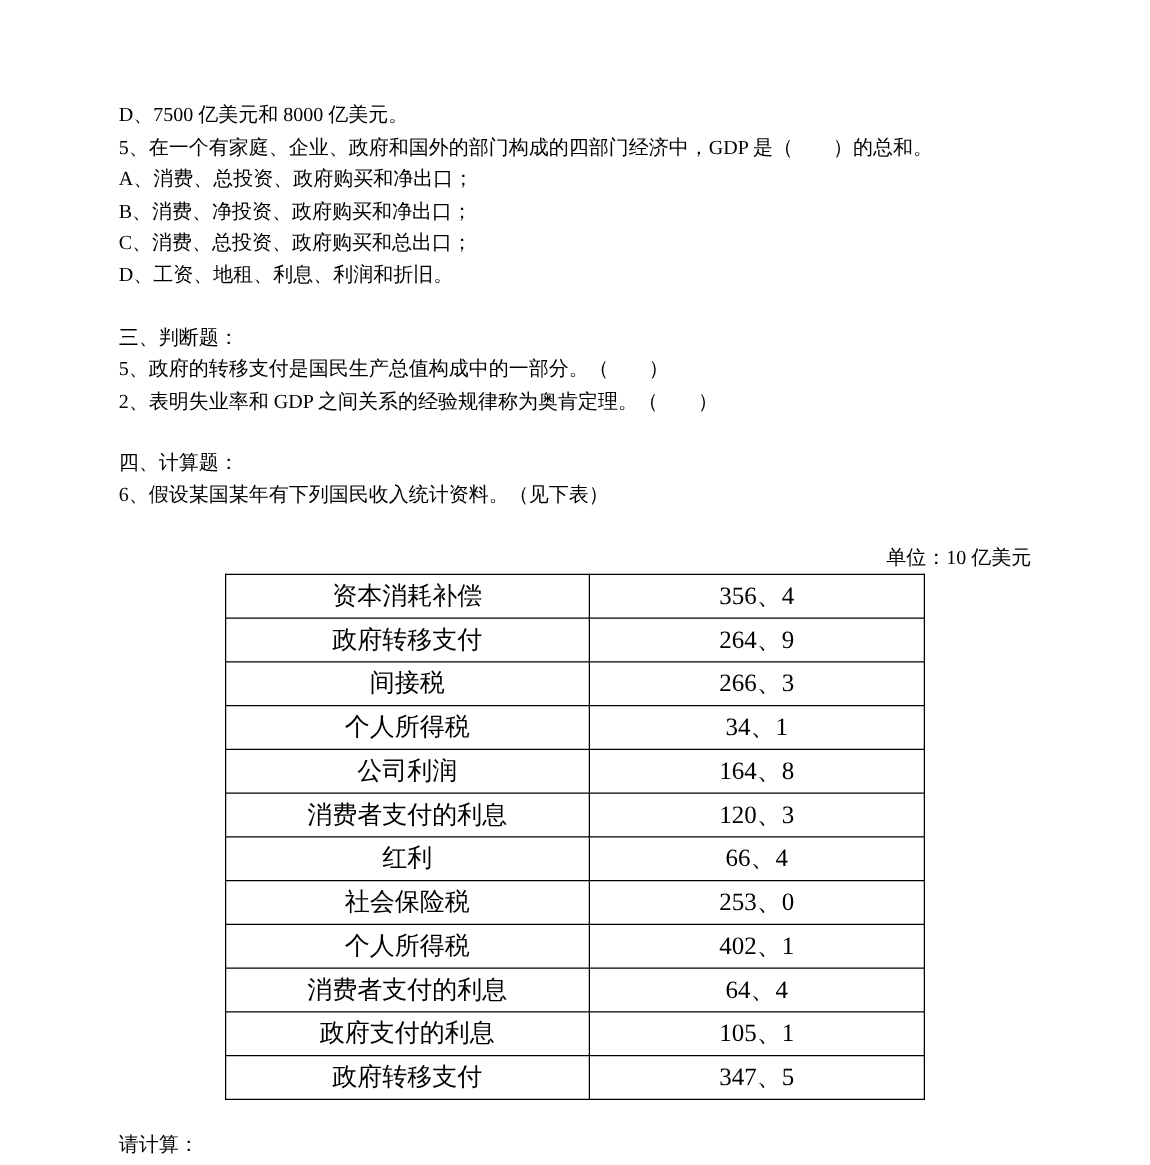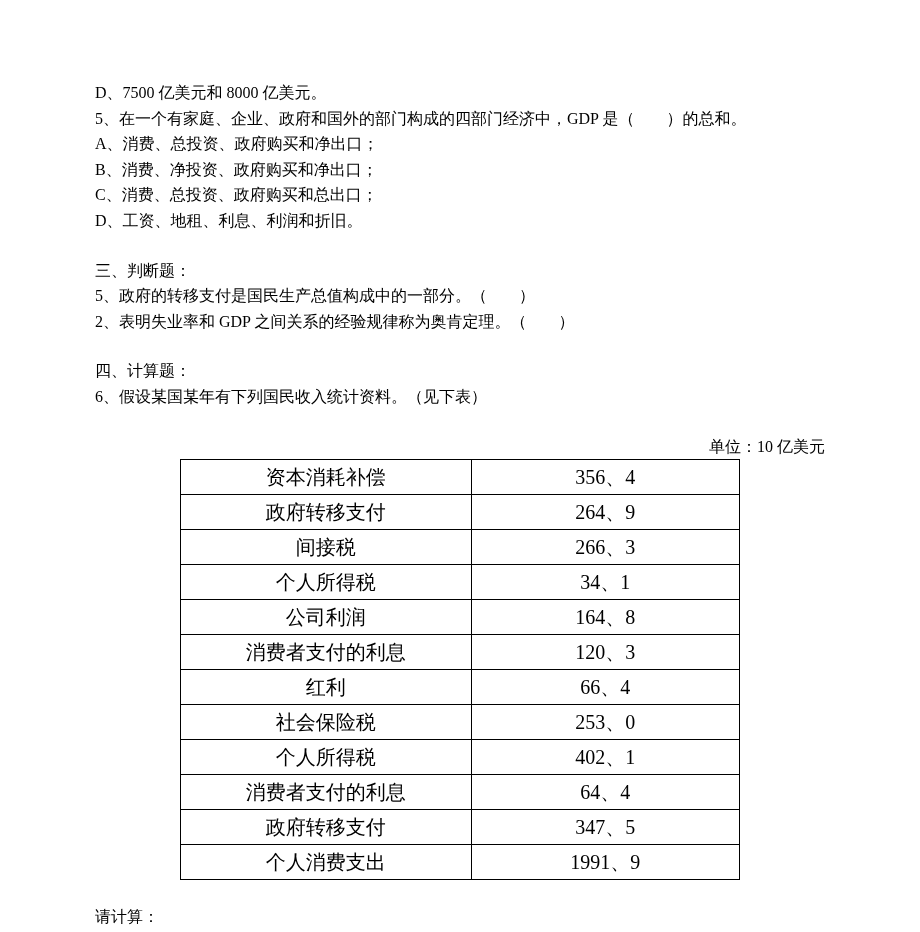--- a/index.html
+++ b/index.html
@@ -110,26 +110,26 @@
       </tr>
       <tr>
         <td>个人所得税</td>
         <td>402、1</td>
       </tr>
       <tr>
         <td>消费者支付的利息</td>
         <td>64、4</td>
       </tr>
       <tr>
+        <td>政府支付的利息</td>
+        <td>105、1</td>
+      </tr>
+      <tr>
         <td>政府转移支付</td>
         <td>347、5</td>
-      </tr>
-      <tr>
-        <td>个人消费支出</td>
-        <td>1991、9</td>
       </tr>
     </tbody>
 </table>
 
 <div class="section-gap"></div>
 
 <p class="text-line">请计算：</p>
 <p class="text-line indent">（1）国民收入；</p>
 
 </body></html>

